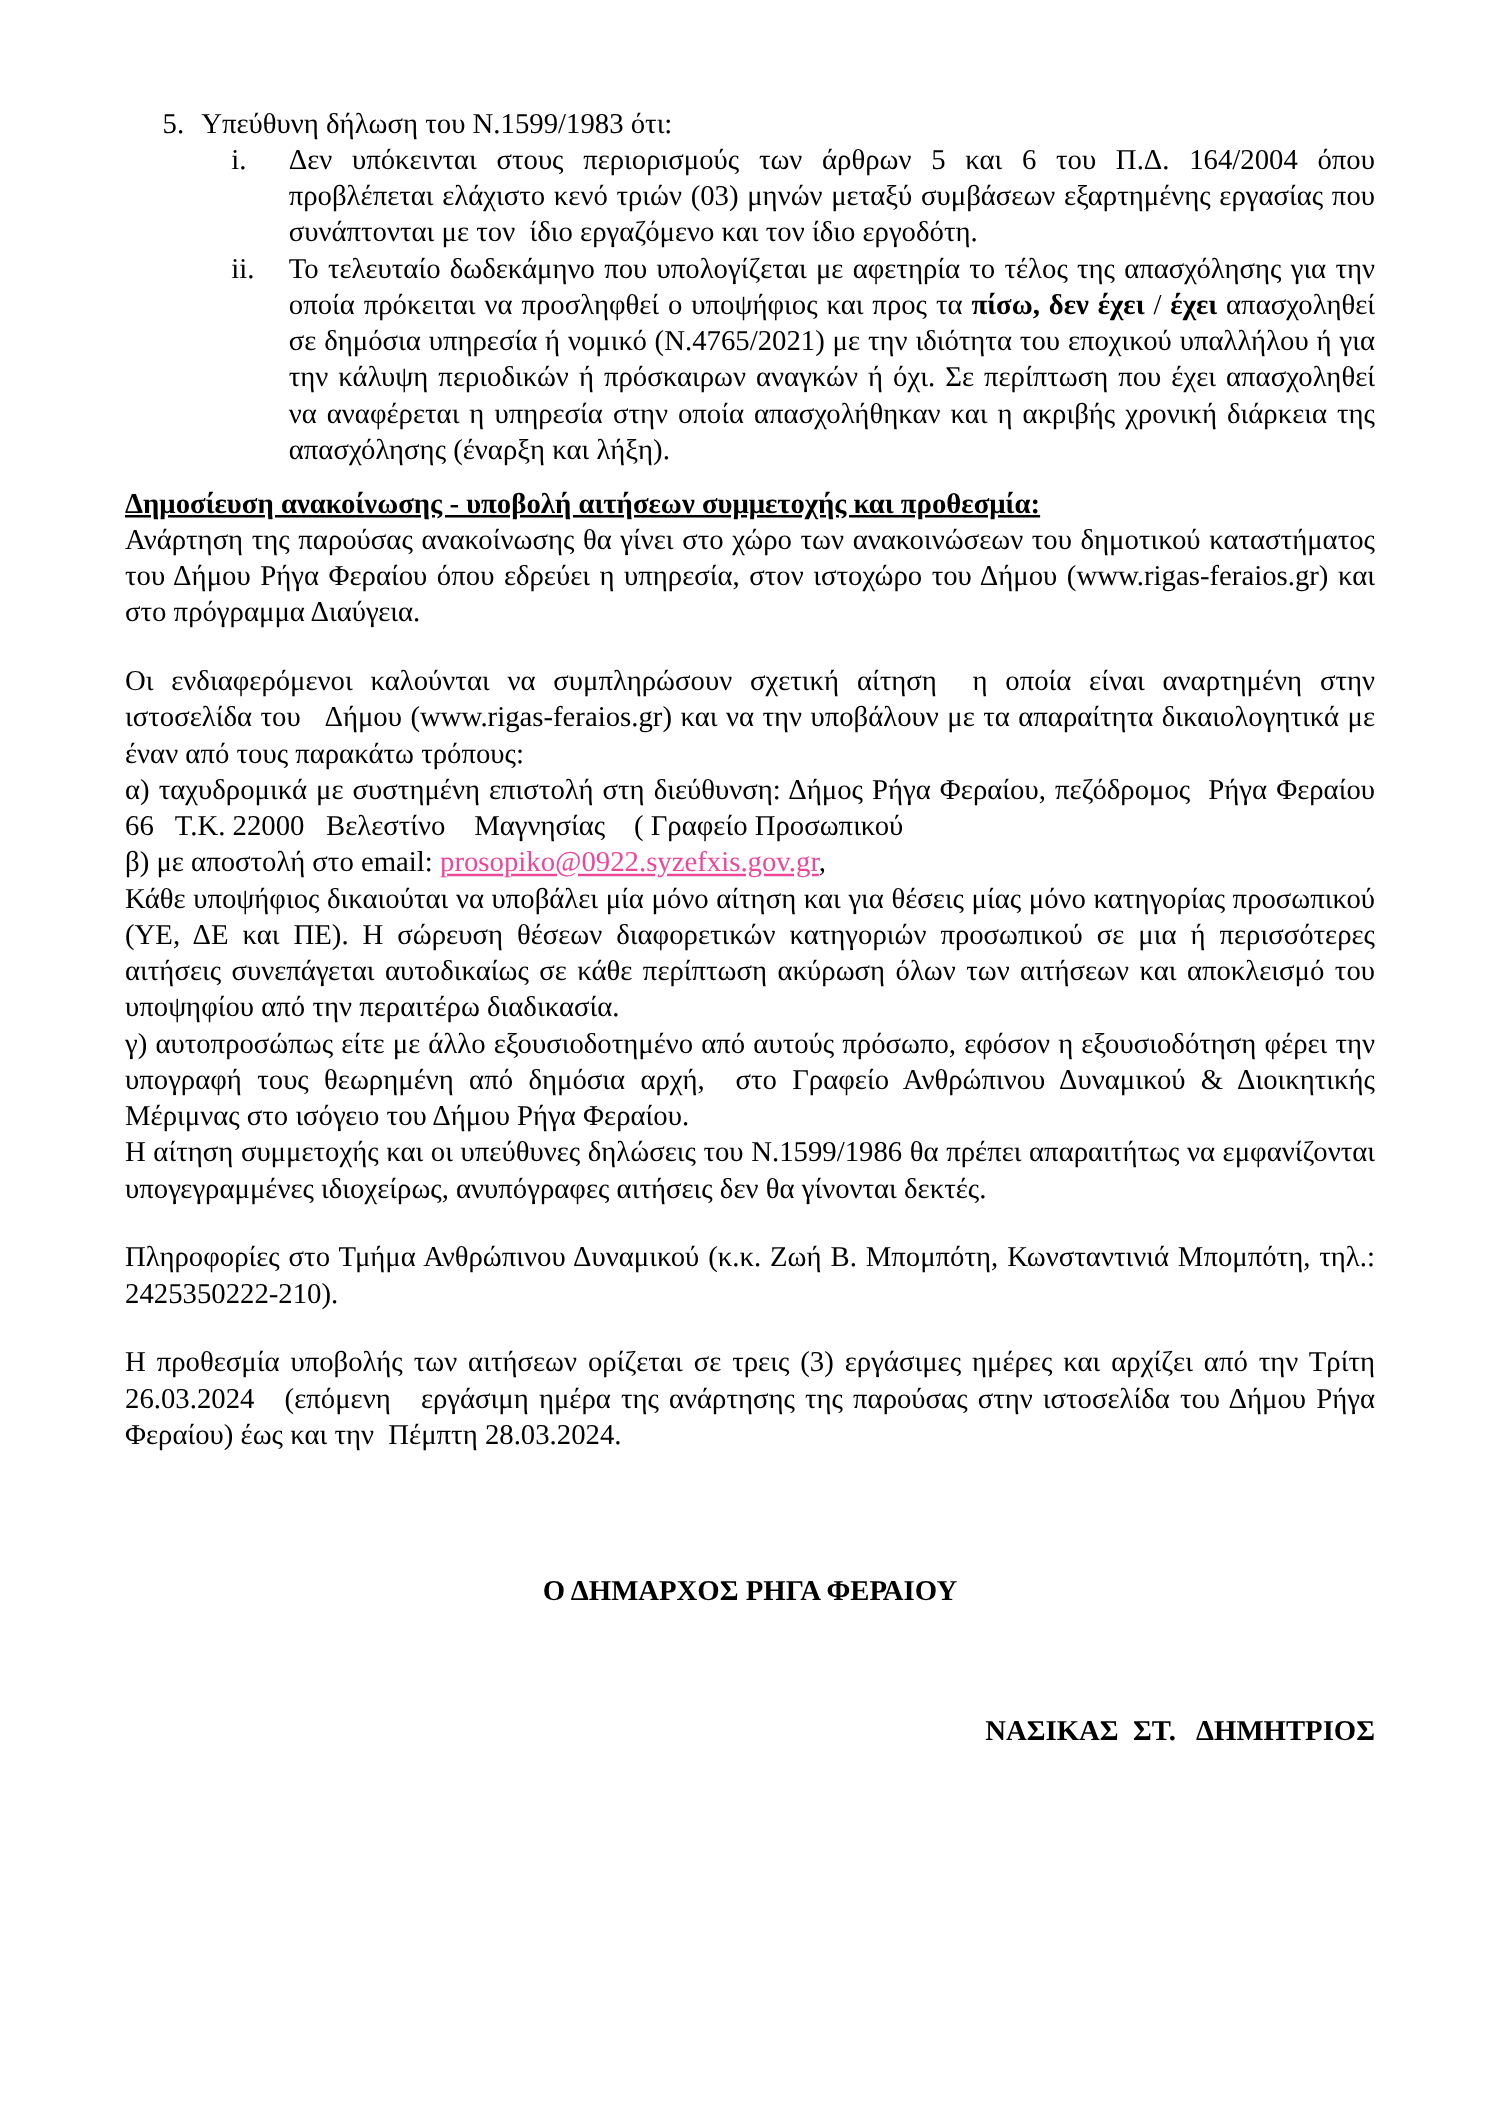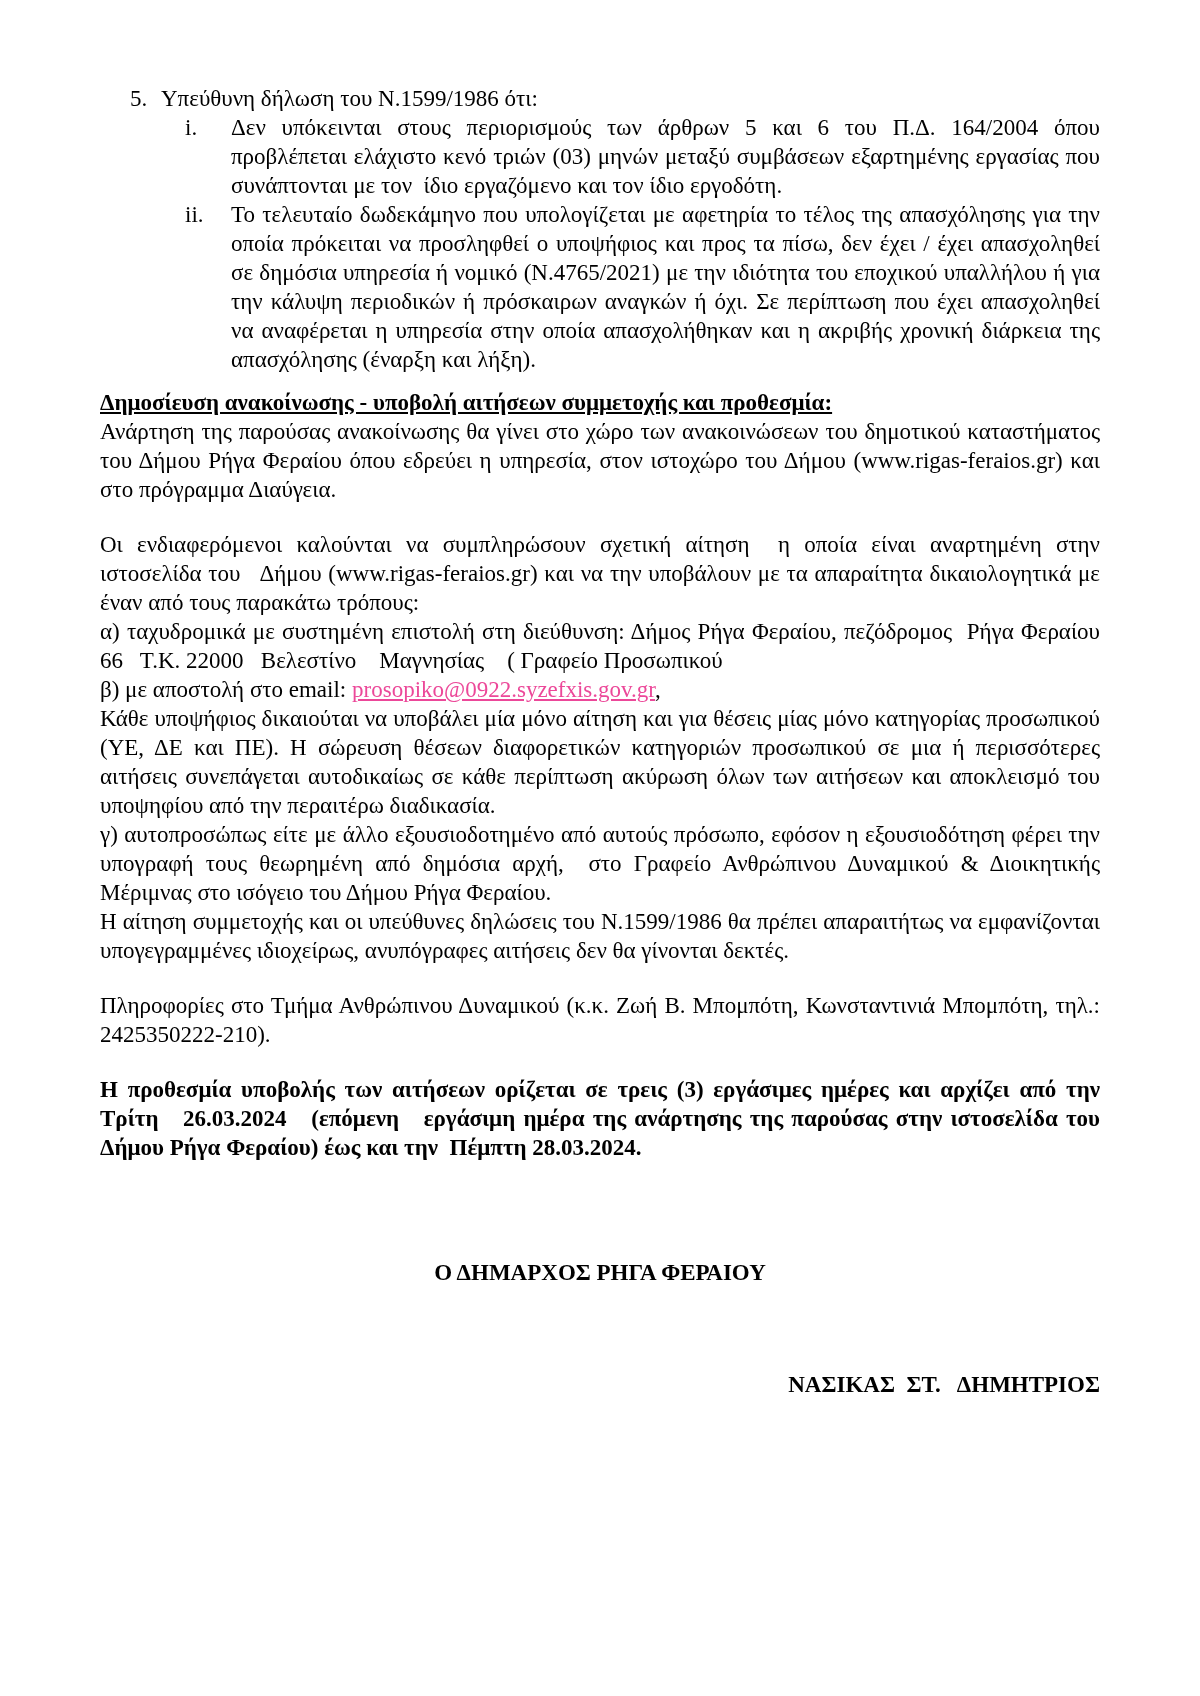--- a/index.html
+++ b/index.html
@@ -28,22 +28,22 @@
   .list-item .t { flex: 1; }
   .sub-item { display: flex; padding-left: 85px; }
   .sub-item .num { width: 46px; flex: none; }
   .sub-item .t { flex: 1; }
   .heading {
     font-weight: bold;
     text-decoration: underline;
     margin-top: 14px;
   }
   .gap { margin-top: 26px; }
-  b { font-weight: normal; }
-  .bold { font-weight: bold; }
+  b { font-weight: bold; }
+  .bold { font-weight: normal; }
   a.email {
     color: #ec4899;
     text-decoration: underline;
     cursor: pointer;
   }
   .sig-title {
     text-align: center;
     font-weight: bold;
     margin-top: 96px;
   }
@@ -54,21 +54,21 @@
   }
 </style>
 </head>
 <body>
 
 <div class="page">
   <div class="content">
 
     <div class="list-item">
       <span class="num">5.</span>
-      <span class="t">Υπεύθυνη δήλωση του Ν.1599/1986 ότι:</span>
+      <span class="t">Υπεύθυνη δήλωση του Ν.1599/1983 ότι:</span>
     </div>
 
     <div class="sub-item">
       <span class="num">i.</span>
       <span class="t just">Δεν υπόκεινται στους περιορισμούς των άρθρων 5 και 6 του Π.Δ. 164/2004 όπου προβλέπεται ελάχιστο κενό τριών (03) μηνών μεταξύ συμβάσεων εξαρτημένης εργασίας που συνάπτονται με τον  ίδιο εργαζόμενο και τον ίδιο εργοδότη.</span>
     </div>
 
     <div class="sub-item">
       <span class="num">ii.</span>
       <span class="t just"><span>Το τελευταίο δωδεκάμηνο που υπολογίζεται με αφετηρία το τέλος της απασχόλησης για την οποία πρόκειται να προσληφθεί ο υποψήφιος και προς τα </span><b>πίσω, δεν έχει</b><span> / </span><b>έχει</b><span> απασχοληθεί σε δημόσια υπηρεσία ή νομικό (Ν.4765/2021) με την ιδιότητα του εποχικού υπαλλήλου ή για την κάλυψη περιοδικών ή πρόσκαιρων αναγκών ή όχι. Σε περίπτωση που έχει απασχοληθεί να αναφέρεται η υπηρεσία στην οποία απασχολήθηκαν και η ακριβής χρονική διάρκεια της απασχόλησης (έναρξη και λήξη).</span></span>

